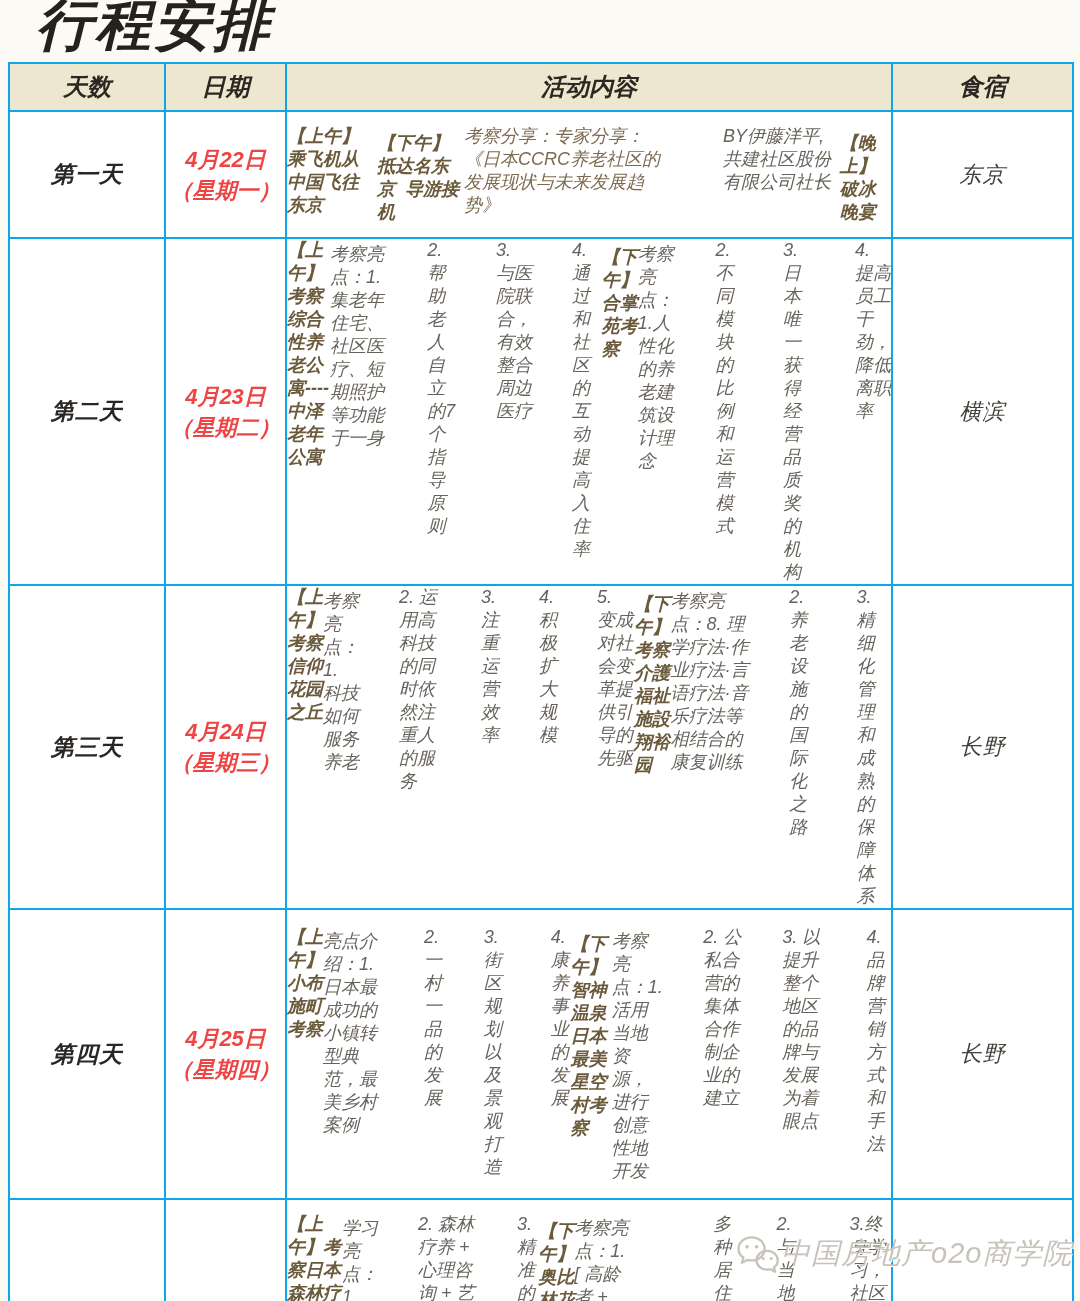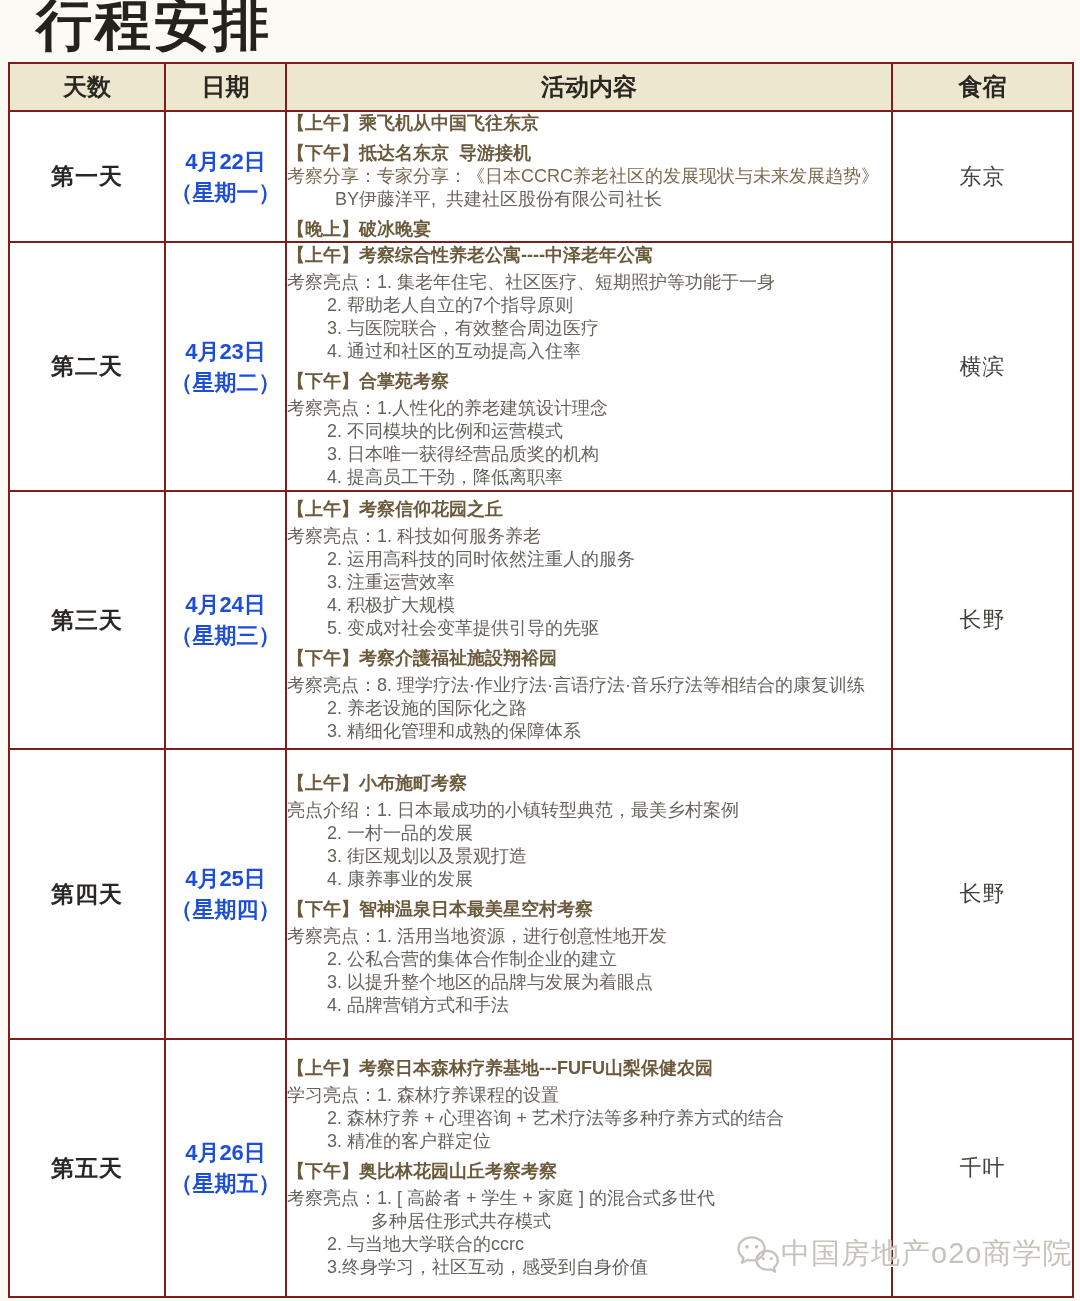--- a/index.html
+++ b/index.html
@@ -7,50 +7,50 @@
     width:1080px;height:1301px;
     background:#fbfaf5;
     font-family:"Liberation Sans","DejaVu Sans",sans-serif;
     overflow:hidden;
   }
   .page{position:relative;width:1080px;height:1301px;
     background:
       radial-gradient(ellipse 300px 80px at 75% 20%, rgba(235,233,226,.35), transparent 60%),
       radial-gradient(ellipse 260px 70px at 20% 70%, rgba(235,233,226,.3), transparent 60%),
       #fbfaf5;
-    overflow:hidden;}
+    overflow:hidden;font-style:italic;}
   .title{
     position:absolute;left:36px;top:-12px;margin:0;
     font-size:56px;font-weight:bold;letter-spacing:3px;
     color:#25211d;
   }
   table.itinerary{
     position:absolute;left:8px;top:62px;width:1064px;
     border-collapse:collapse;table-layout:fixed;background:#ffffff;
   }
   table.itinerary th, table.itinerary td{
-    border:2px solid #7f1d1d;padding:0;vertical-align:middle;
+    border:2px solid #0ea5e9;padding:0;vertical-align:middle;
   }
   thead th{
     height:46px;background:var(--header_bg,#ede7cf);
     font-size:24px;font-weight:bold;color:#2b2722;text-align:center;
   }
   tbody tr:nth-child(1){height:127px;}
   tbody tr:nth-child(2){height:249px;}
   tbody tr:nth-child(3){height:258px;}
   tbody tr:nth-child(4){height:290px;}
   tbody tr:nth-child(5){height:258px;}
   td.col-day{text-align:center;}
   .day{font-size:23px;font-weight:bold;color:#2a2623;letter-spacing:1px;}
   td.col-date{text-align:center;}
-  .date{font-size:22px;font-weight:bold;color:#1d4ed8;line-height:31px;}
+  .date{font-size:22px;font-weight:bold;color:#ef4444;line-height:31px;}
   td.col-stay{text-align:center;border-radius:13px;}
   .stay{font-size:22px;color:#45413c;letter-spacing:1px;}
   td.col-content{padding:8px 6px 8px 12px;overflow:hidden;}
-  .content{display:flex;flex-direction:column;justify-content:space-between;height:100%;}
+  .content{display:flex;flex-direction:row;justify-content:space-between;height:100%;}
   .line{font-size:18px;line-height:23px;color:var(--detail,#67635c);white-space:pre-wrap;}
   .line.h{color:var(--brown,#6b5a3c);font-weight:bold;margin-top:7px;}
   .line.hd{color:var(--brown2,#7d6a50);margin-top:0;}
   .line.d{margin-top:4px;}
   .line.i{padding-left:40px;}
   .line.c{padding-left:84px;}
   .line.by{padding-left:48px;}
   .line:first-child{margin-top:0;}
   .watermark{
     position:absolute;left:735px;top:1234px;width:330px;

